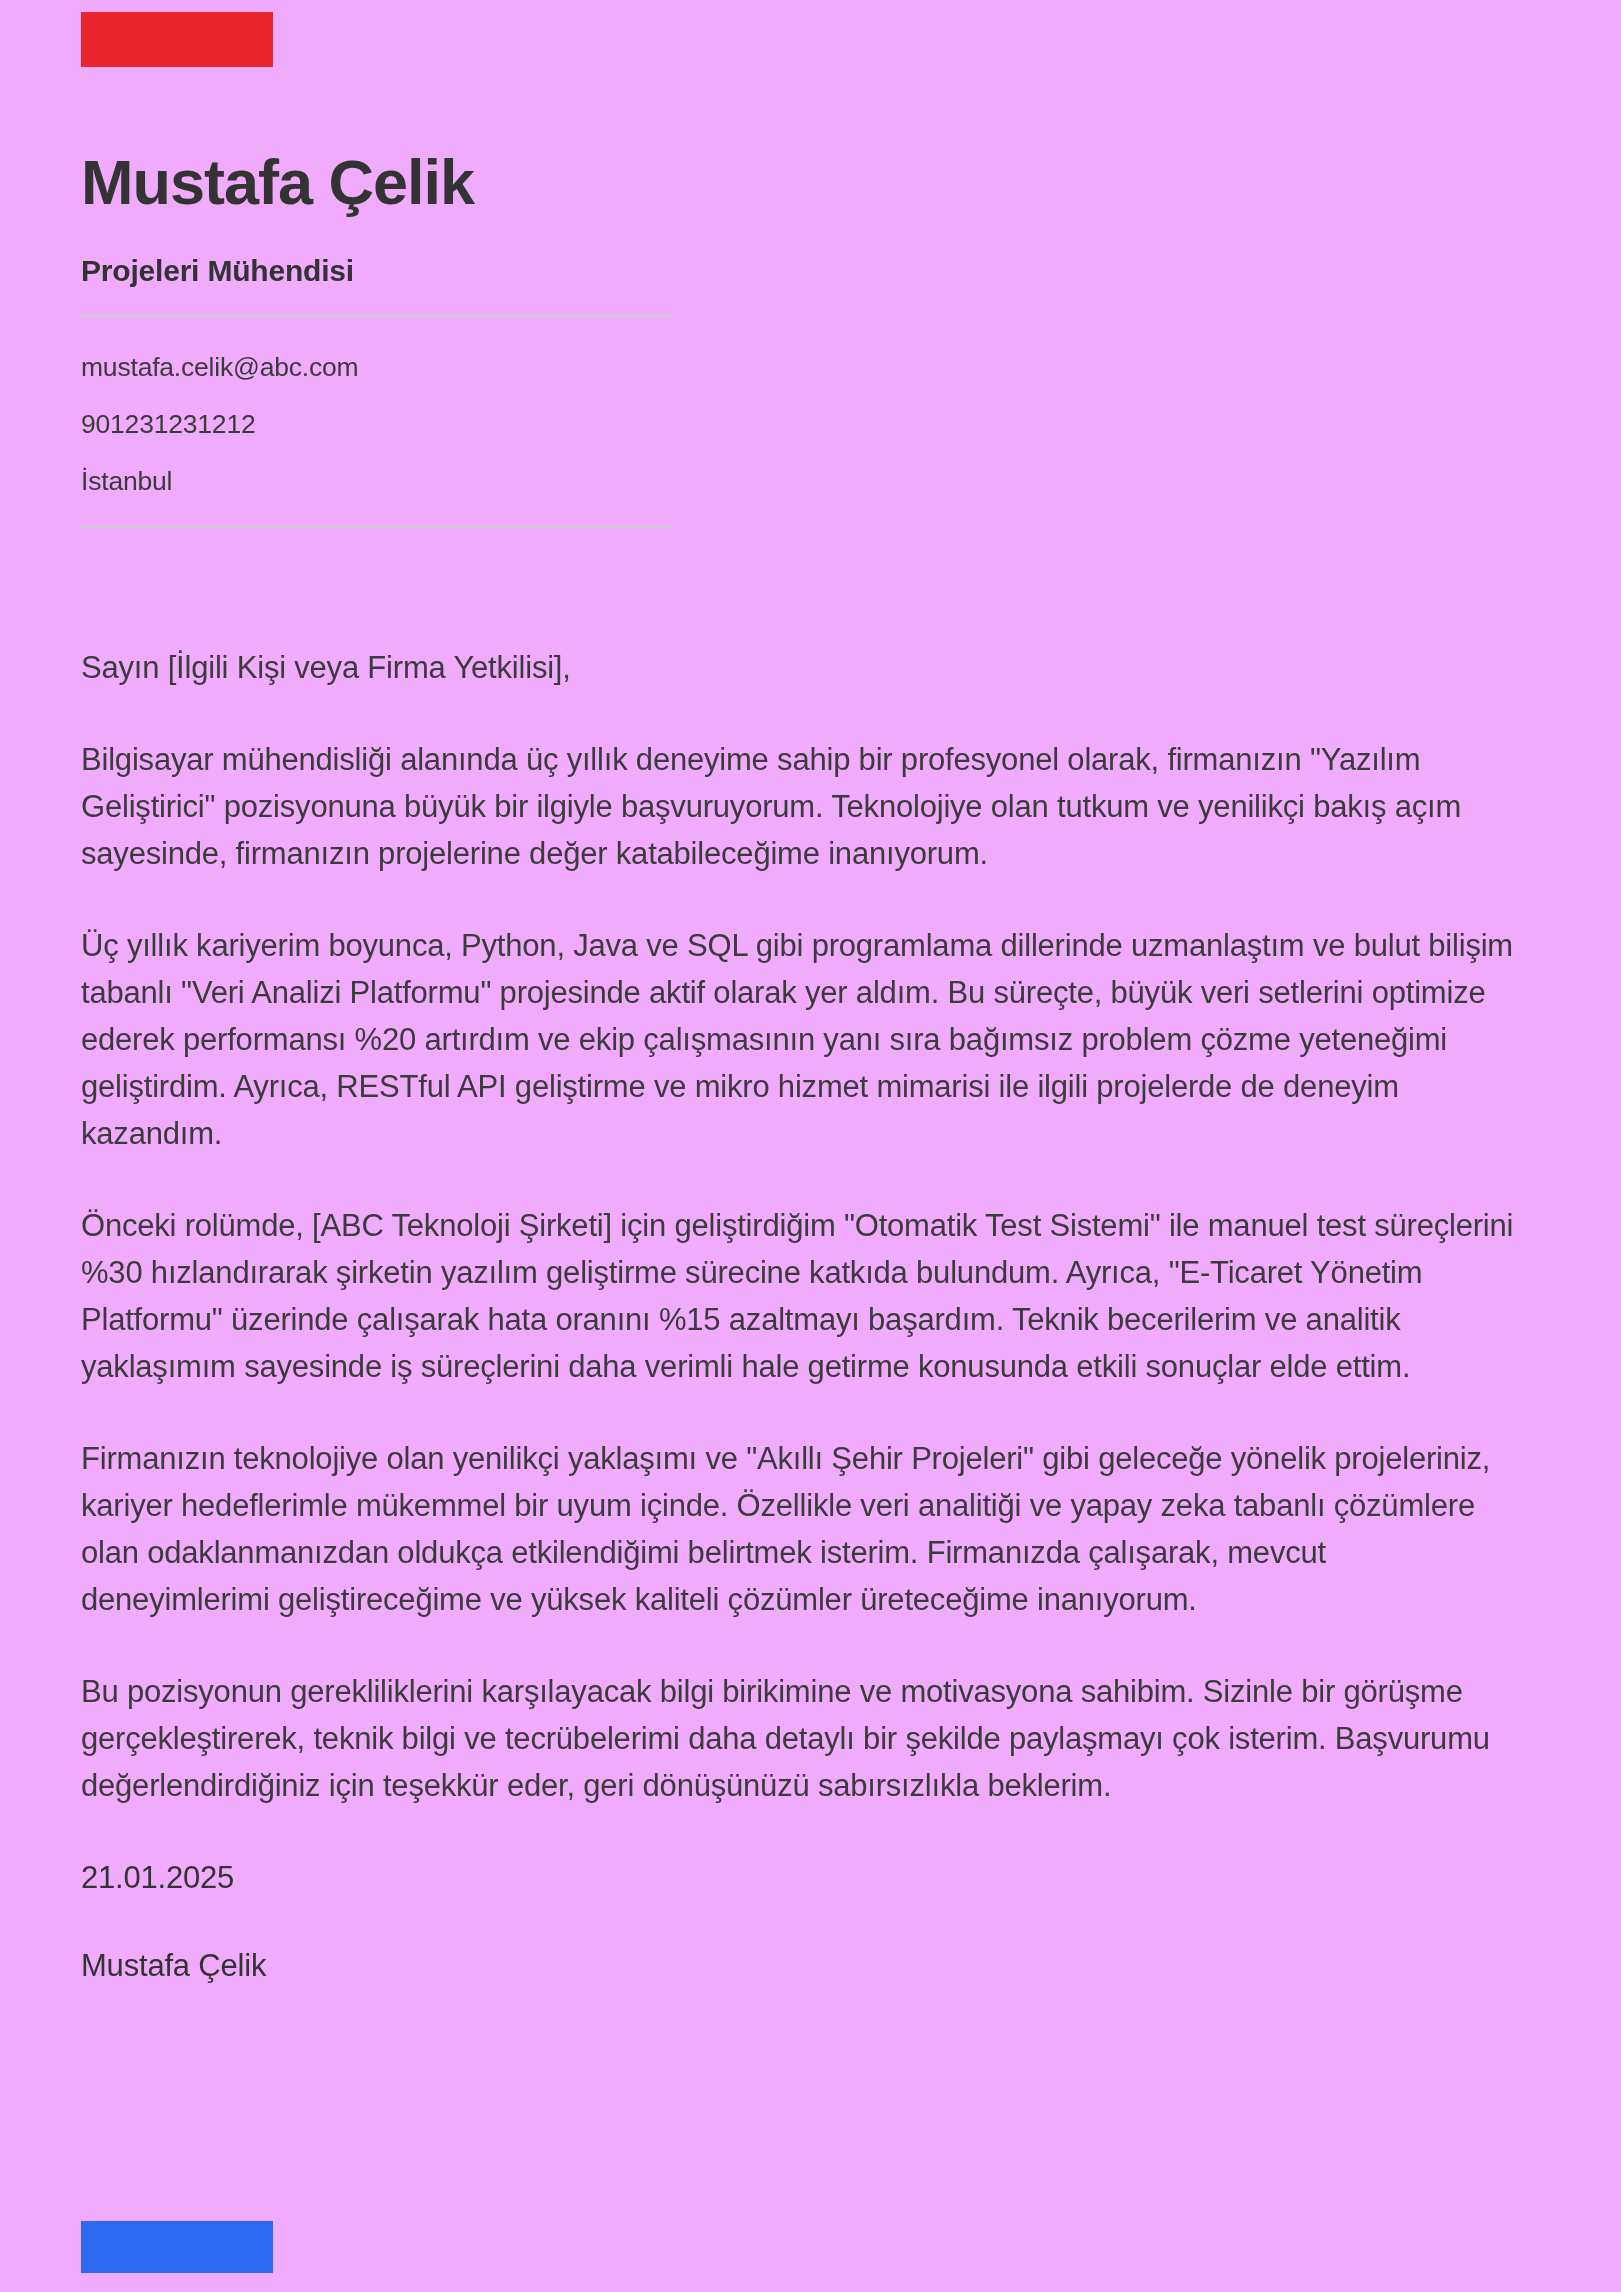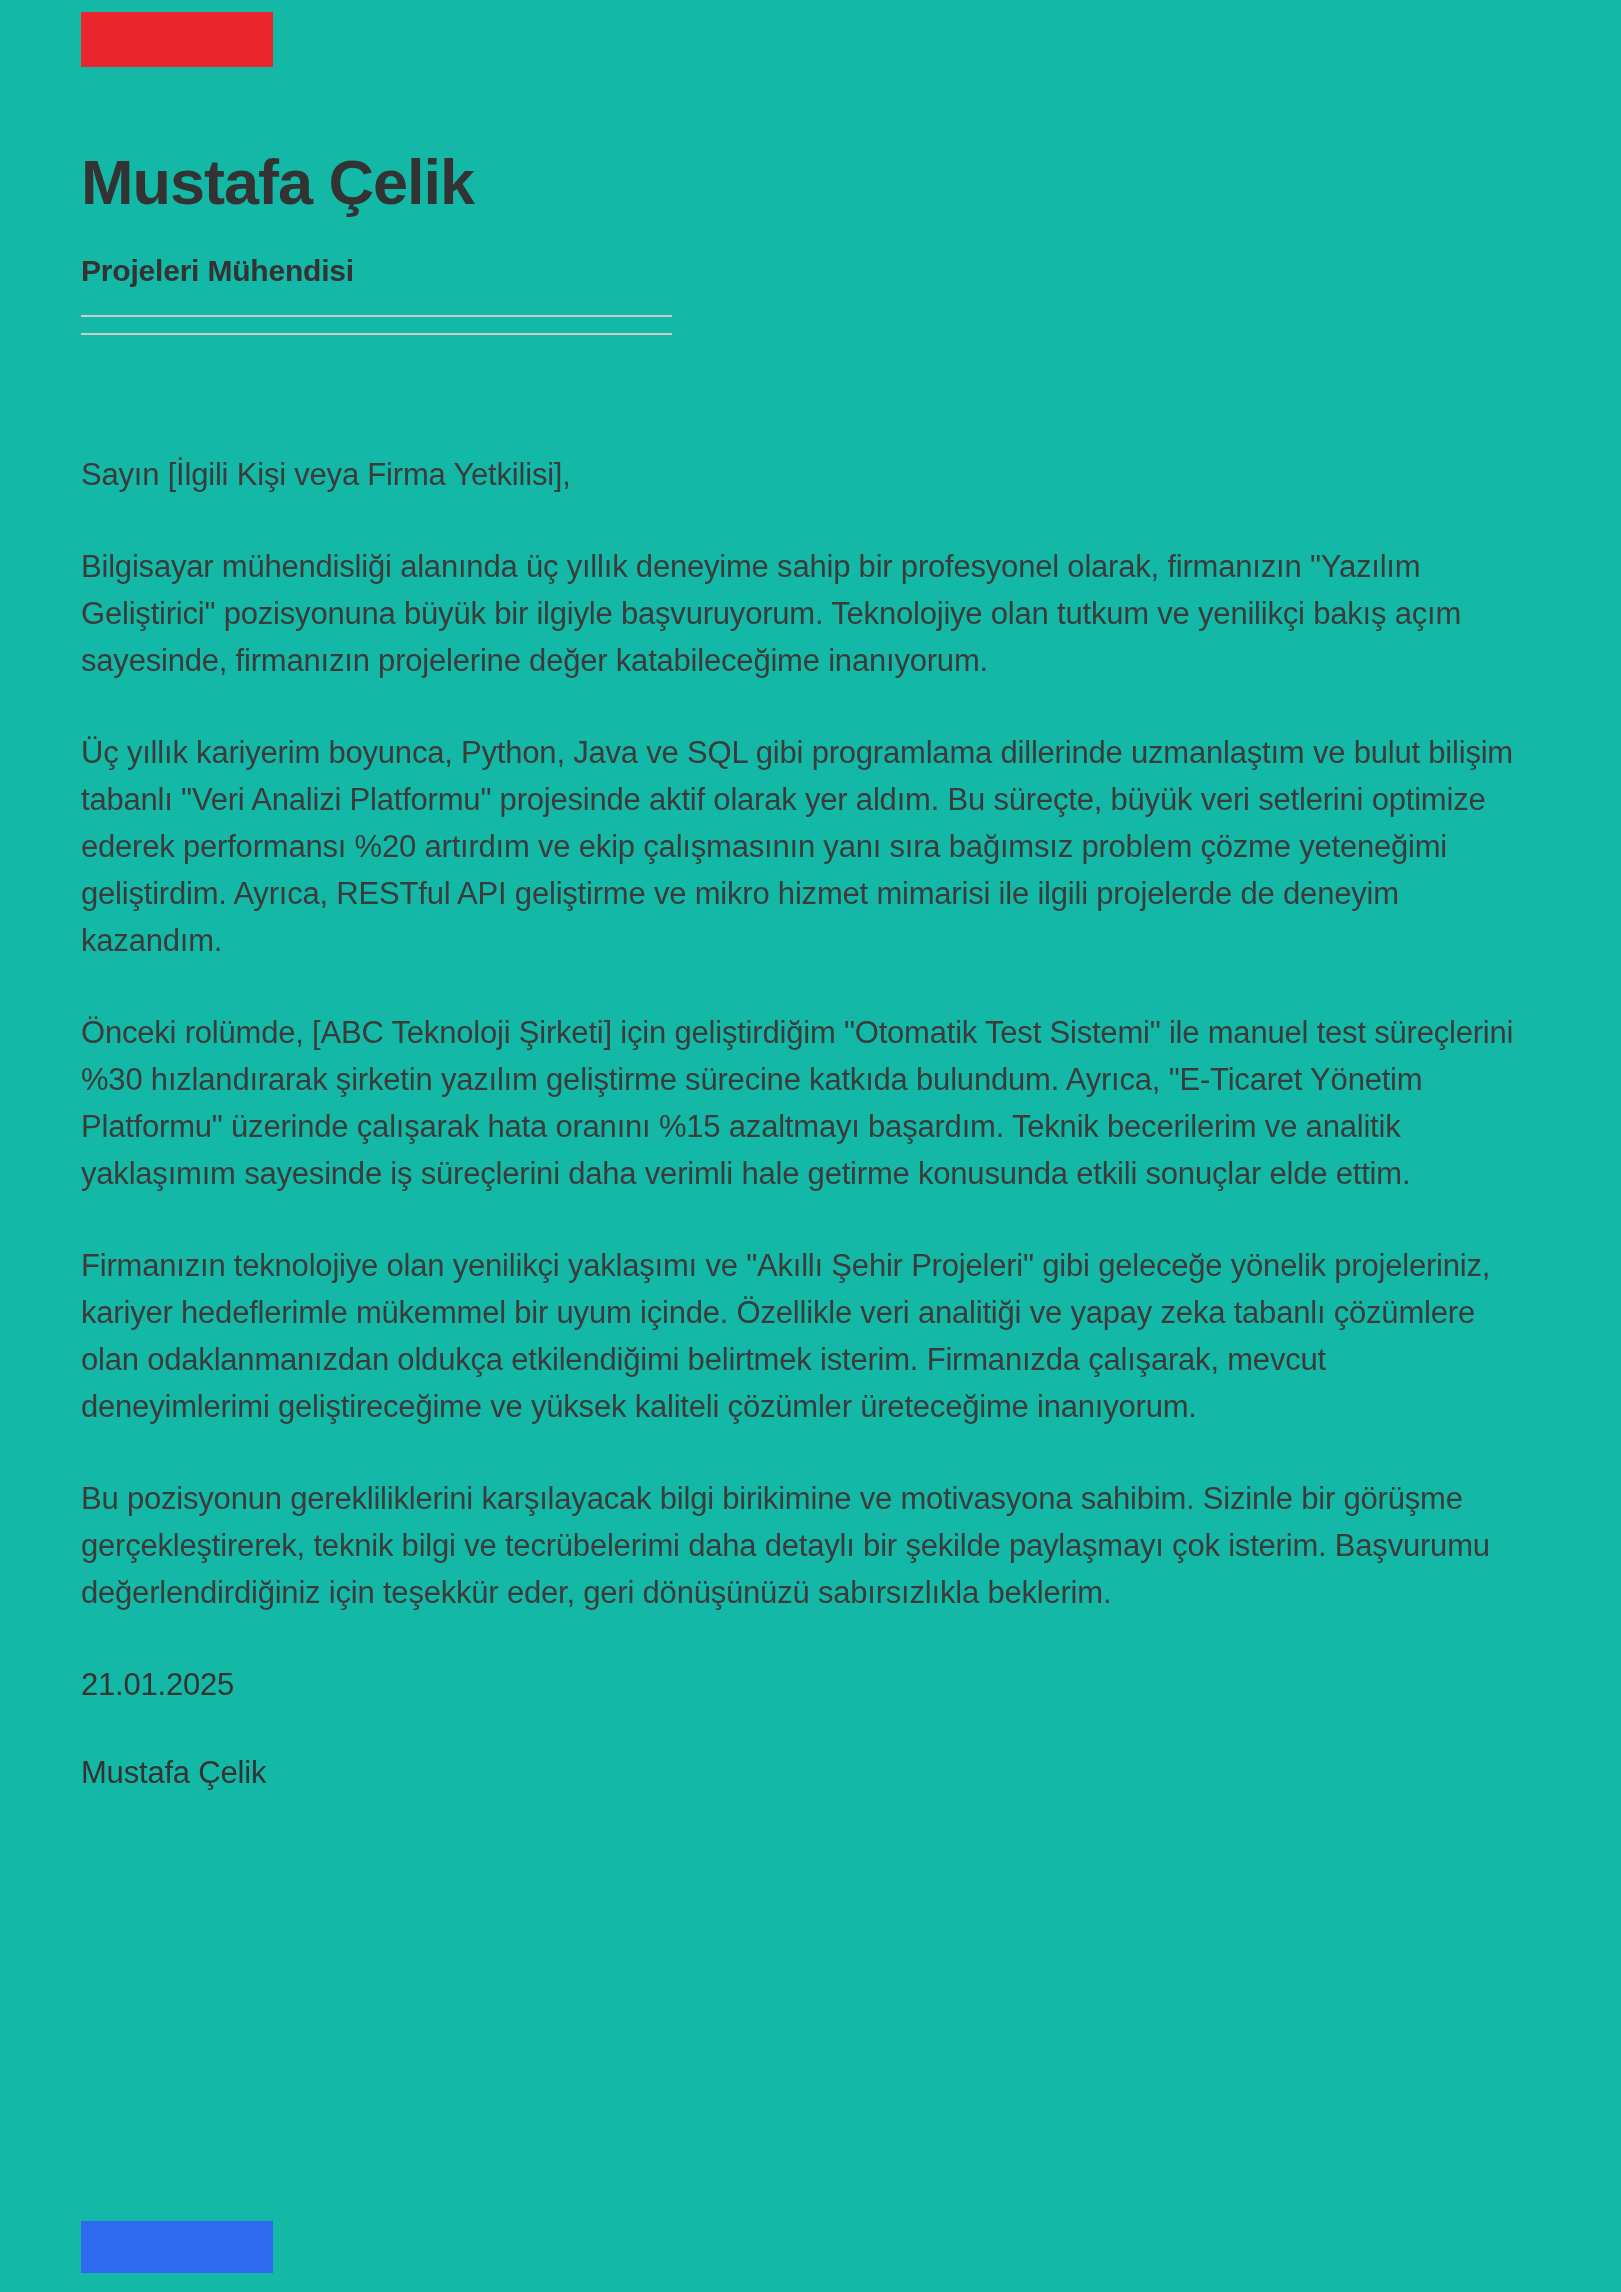--- a/index.html
+++ b/index.html
@@ -9,21 +9,21 @@
     --heading-color:#333333;
     --text-color:#3b3b3b;
     --divider-color:#cccccc;
   }
   *{box-sizing:border-box;}
   html,body{margin:0;padding:0;background:#ffffff;}
   .page{
     position:relative;
     width:1621px;
     height:2293px;
-    background:#14b8a6;
+    background:#f0abfc;
     font-family:"Liberation Sans","DejaVu Sans",sans-serif;
     color:var(--text-color);
     overflow:hidden;
   }
   .accent-bar{
     position:absolute;
     left:81px;
     width:192px;
   }
   .accent-bar.red{top:11.8px;height:55px;background:var(--accent-red);}
@@ -93,20 +93,25 @@
   <div class="accent-bar red"></div>
 
   <div class="content">
 
     <h1 class="name">Mustafa Çelik</h1>
 
     <h2 class="job-title">Projeleri Mühendisi</h2>
 
     <hr class="divider top">
 
+    <div class="contact">
+      <div class="contact-line">mustafa.celik@abc.com</div>
+      <div class="contact-line">901231231212</div>
+      <div class="contact-line">İstanbul</div>
+    </div>
 
     <hr class="divider bottom">
 
     <div class="letter">
       <p>Sayın [İlgili Kişi veya Firma Yetkilisi],</p>
 
       <p>Bilgisayar mühendisliği alanında üç yıllık deneyime sahip bir profesyonel olarak, firmanızın "Yazılım Geliştirici" pozisyonuna büyük bir ilgiyle başvuruyorum. Teknolojiye olan tutkum ve yenilikçi bakış açım sayesinde, firmanızın projelerine değer katabileceğime inanıyorum.</p>
 
       <p>Üç yıllık kariyerim boyunca, Python, Java ve SQL gibi programlama dillerinde uzmanlaştım ve bulut bilişim tabanlı "Veri Analizi Platformu" projesinde aktif olarak yer aldım. Bu süreçte, büyük veri setlerini optimize ederek performansı %20 artırdım ve ekip çalışmasının yanı sıra bağımsız problem çözme yeteneğimi geliştirdim. Ayrıca, RESTful API geliştirme ve mikro hizmet mimarisi ile ilgili projelerde de deneyim kazandım.</p>
 

